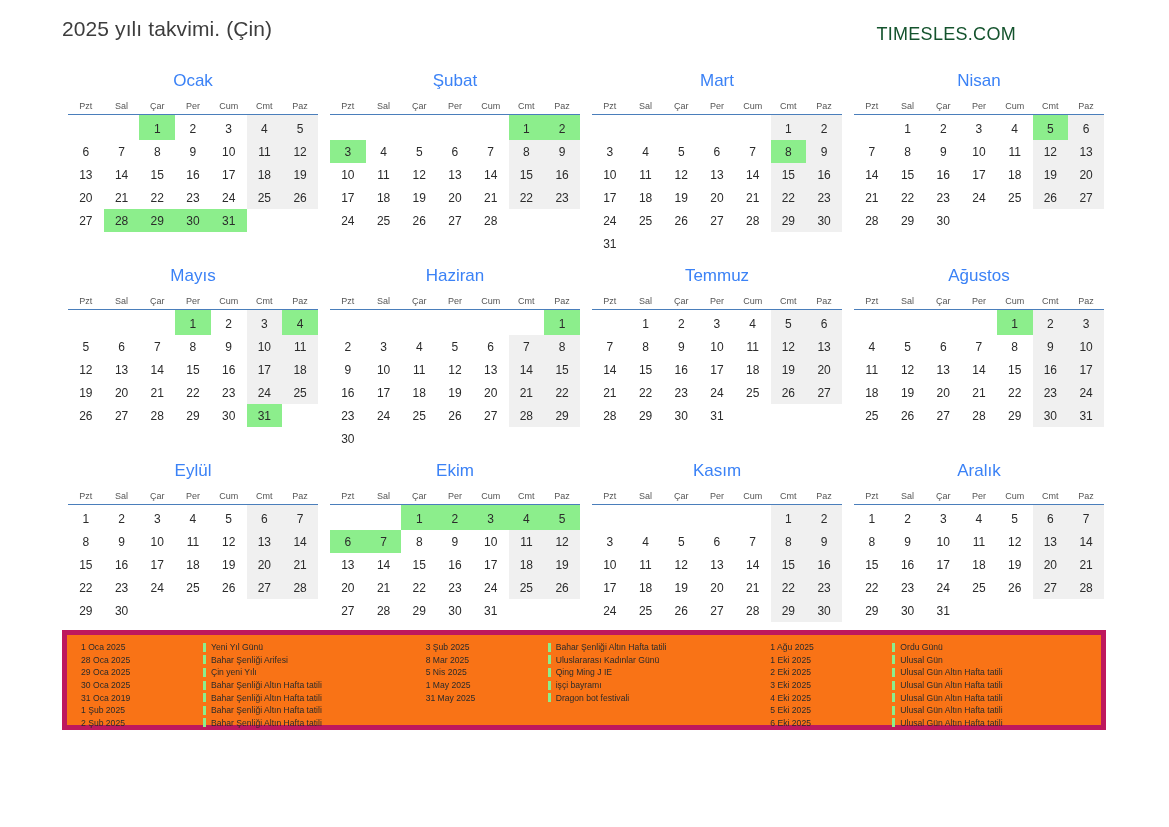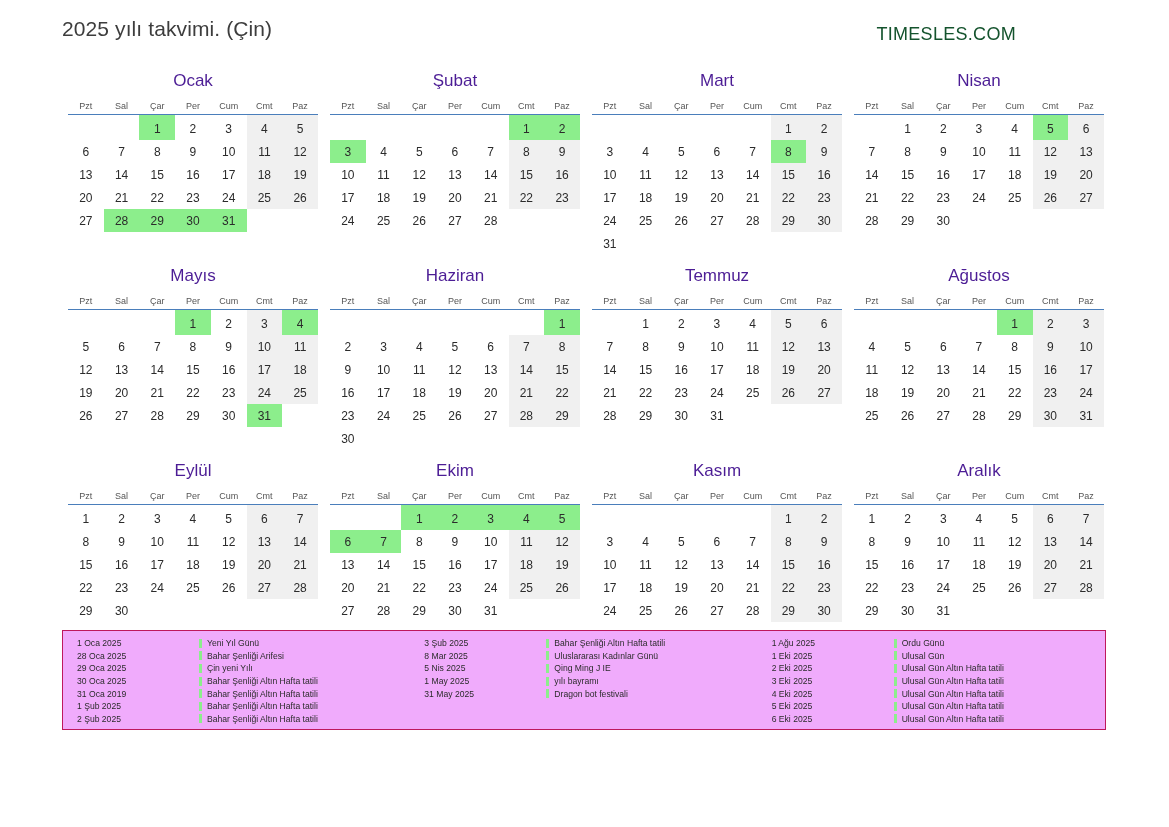--- a/index.html
+++ b/index.html
@@ -53,21 +53,21 @@
     grid-template-columns: repeat(4, 262px);
     grid-auto-rows: 195px;
   }
   .month-block {
     width: 262px;
     position: relative;
   }
   .month-name {
     text-align: center;
     font-size: 17px;
-    color: #4c1d95;
+    color: #3b82f6;
     font-weight: normal;
     height: 26px;
     line-height: 26px;
     margin-bottom: 4px;
   }
   table.month-table {
     border-collapse: collapse;
     width: 250px;
     margin: 0 auto;
     table-layout: fixed;
@@ -94,23 +94,23 @@
   td.empty { background: transparent; }
   tr.first-row td { padding-top: 2px; }
 
   
   #legend-box {
     position: absolute;
     left: 62px;
     top: 630px;
     width: 1044px;
     height: 100px;
-    border: 1px solid #be185d;
+    border: 5px solid #be185d;
     box-sizing: border-box;
-    background: #f0abfc;
+    background: #f97316;
   }
   #legend-columns {
     display: flex;
     height: 100%;
     padding: 6px 0 0 0;
     box-sizing: border-box;
   }
   .legend-col {
     flex: 1 1 0;
     padding: 0 8px 0 14px;
@@ -977,21 +977,21 @@
           <span class="legend-label">Uluslararası Kadınlar Günü</span>
         </div>
         <div class="legend-row">
           <span class="legend-date">5 Nis 2025</span>
           <span class="legend-swatch"></span>
           <span class="legend-label">Qing Ming J IE</span>
         </div>
         <div class="legend-row">
           <span class="legend-date">1 May 2025</span>
           <span class="legend-swatch"></span>
-          <span class="legend-label">yılı bayramı</span>
+          <span class="legend-label">işçi bayramı</span>
         </div>
         <div class="legend-row">
           <span class="legend-date">31 May 2025</span>
           <span class="legend-swatch"></span>
           <span class="legend-label">Dragon bot festivali</span>
         </div>
       </div>
       <div class="legend-col">
         <div class="legend-row">
           <span class="legend-date">1 Ağu 2025</span>

